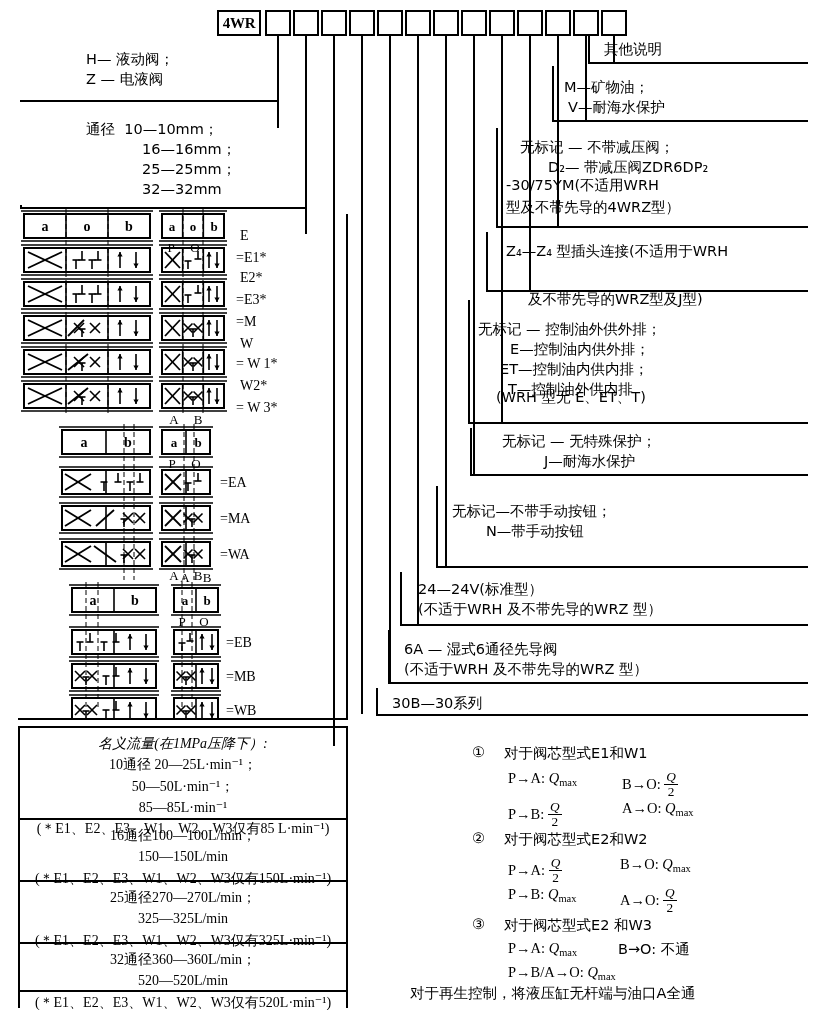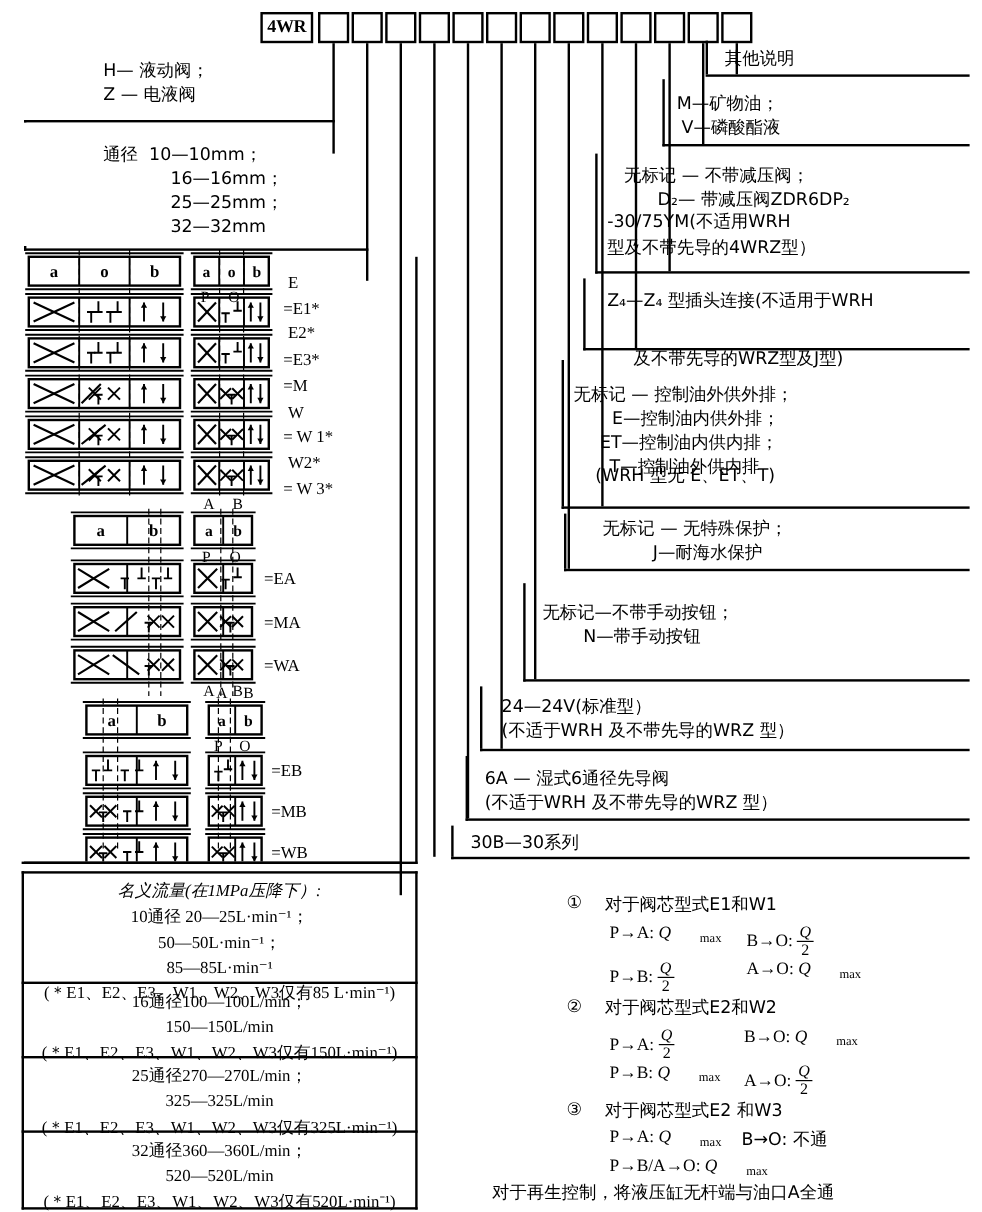--- a/index.html
+++ b/index.html
@@ -30,21 +30,21 @@
     justify-content:center;
     letter-spacing:-0.3px;
   }
   
   .vline{position:absolute;background:#000;width:1.6px;}
   .hline{position:absolute;background:#000;height:1.6px;}
 
   
   .txt{position:absolute;font-size:14.5px;line-height:1.32;white-space:pre;}
   .txt.cn{font-family:"DejaVu Sans","Liberation Sans",sans-serif;}
-  sub{font-size:.72em;vertical-align:-.25em;margin-left:24px;}
+  sub{font-size:.72em;vertical-align:-.25em;}
 
   
   .panel{position:absolute;box-sizing:border-box;}
   .panel .pl{display:block;text-align:center;white-space:pre;font-size:14px;line-height:1.45;}
 
   .note-line{position:absolute;white-space:pre;font-size:14.5px;}
   .frac{display:inline-block;text-align:center;vertical-align:-0.55em;line-height:1.05;font-size:.92em;}
   .frac .n{display:block;border-bottom:1.2px solid #000;padding:0 2px;font-style:italic;}
   .frac .d{display:block;padding:0 2px;}
   .qmax{font-style:italic;}
@@ -127,21 +127,21 @@
   <div class="txt cn" style="left:86px;top:70px;"><span>Z — 电液阀</span></div>
 
   <div class="txt cn" style="left:86px;top:120px;"><span>通径  10—10mm；</span></div>
   <div class="txt cn" style="left:142px;top:140px;"><span>16—16mm；</span></div>
   <div class="txt cn" style="left:142px;top:160px;"><span>25—25mm；</span></div>
   <div class="txt cn" style="left:142px;top:180px;"><span>32—32mm</span></div>
 
   <div class="txt cn" style="left:604px;top:40px;"><span>其他说明</span></div>
 
   <div class="txt cn" style="left:564px;top:78px;"><span>M—矿物油；</span></div>
-  <div class="txt cn" style="left:568px;top:98px;"><span>V—磷酸酯液</span></div>
+  <div class="txt cn" style="left:568px;top:98px;"><span>V—耐海水保护</span></div>
 
   <div class="txt cn" style="left:520px;top:138px;"><span>无标记 — 不带减压阀；</span></div>
   <div class="txt cn" style="left:548px;top:158px;"><span>D₂— 带减压阀ZDR6DP₂</span></div>
   <div class="txt cn" style="left:506px;top:176px;"><span>-30/75YM(不适用WRH</span></div>
   <div class="txt cn" style="left:506px;top:198px;"><span>型及不带先导的4WRZ型）</span></div>
 
   <div class="txt cn" style="left:506px;top:242px;"><span>Z₄—Z₄ 型插头连接(不适用于WRH</span></div>
   <div class="txt cn" style="left:528px;top:262px;margin-top:28px;"><span>及不带先导的WRZ型及J型)</span></div>
 
   <div class="txt cn" style="left:478px;top:320px;"><span>无标记 — 控制油外供外排；</span></div>
@@ -600,21 +600,21 @@
       <div class="panel" style="left: 18px; top: 818px; width: 330px; height: 62px; border-top: 2px solid rgb(0, 0, 0);">
         <span class="pl" style="margin-top: 6px;">16通径100—100L/min；</span>
         <span class="pl" style="margin-top: 1px;">150—150L/min</span>
         <span class="pl" style="margin-top: 1px;">(＊E1、E2、E3、W1、W2、W3仅有150L·min⁻¹)</span>
       </div>
       <div class="panel" style="left: 18px; top: 880px; width: 330px; height: 62px; border-top: 2px solid rgb(0, 0, 0);">
         <span class="pl" style="margin-top: 6px;">25通径270—270L/min；</span>
         <span class="pl" style="margin-top: 1px;">325—325L/min</span>
         <span class="pl" style="margin-top: 1px;">(＊E1、E2、E3、W1、W2、W3仅有325L·min⁻¹)</span>
       </div>
-      <div class="panel" style="left: 18px; top: 942px; width: 330px; height: 66px; border-top: 2px solid rgb(0, 0, 0); border-bottom: 2px solid rgb(0, 0, 0); font-family: Liberation Serif, serif;">
+      <div class="panel" style="left: 18px; top: 942px; width: 330px; height: 50px; border-top: 2px solid rgb(0, 0, 0); border-bottom: 2px solid rgb(0, 0, 0);">
         <span class="pl" style="margin-top: 6px;">32通径360—360L/min；</span>
         <span class="pl" style="margin-top: 1px;">520—520L/min</span>
         <span class="pl" style="margin-top: 1px;">(＊E1、E2、E3、W1、W2、W3仅有520L·min⁻¹)</span>
       </div>
       <div class="vline" style="left: 18px; top: 726px; height: 282px; width: 2px;"></div>
       <div class="vline" style="left: 346px; top: 726px; height: 282px; width: 2px;"></div>
       <div class="hline" style="left: 18px; top: 718px; width: 330px; height: 2px;"></div>
       <div class="vline" style="left: 346px; top: 214px; height: 506px; width: 2px;"></div>
     </div>
 

